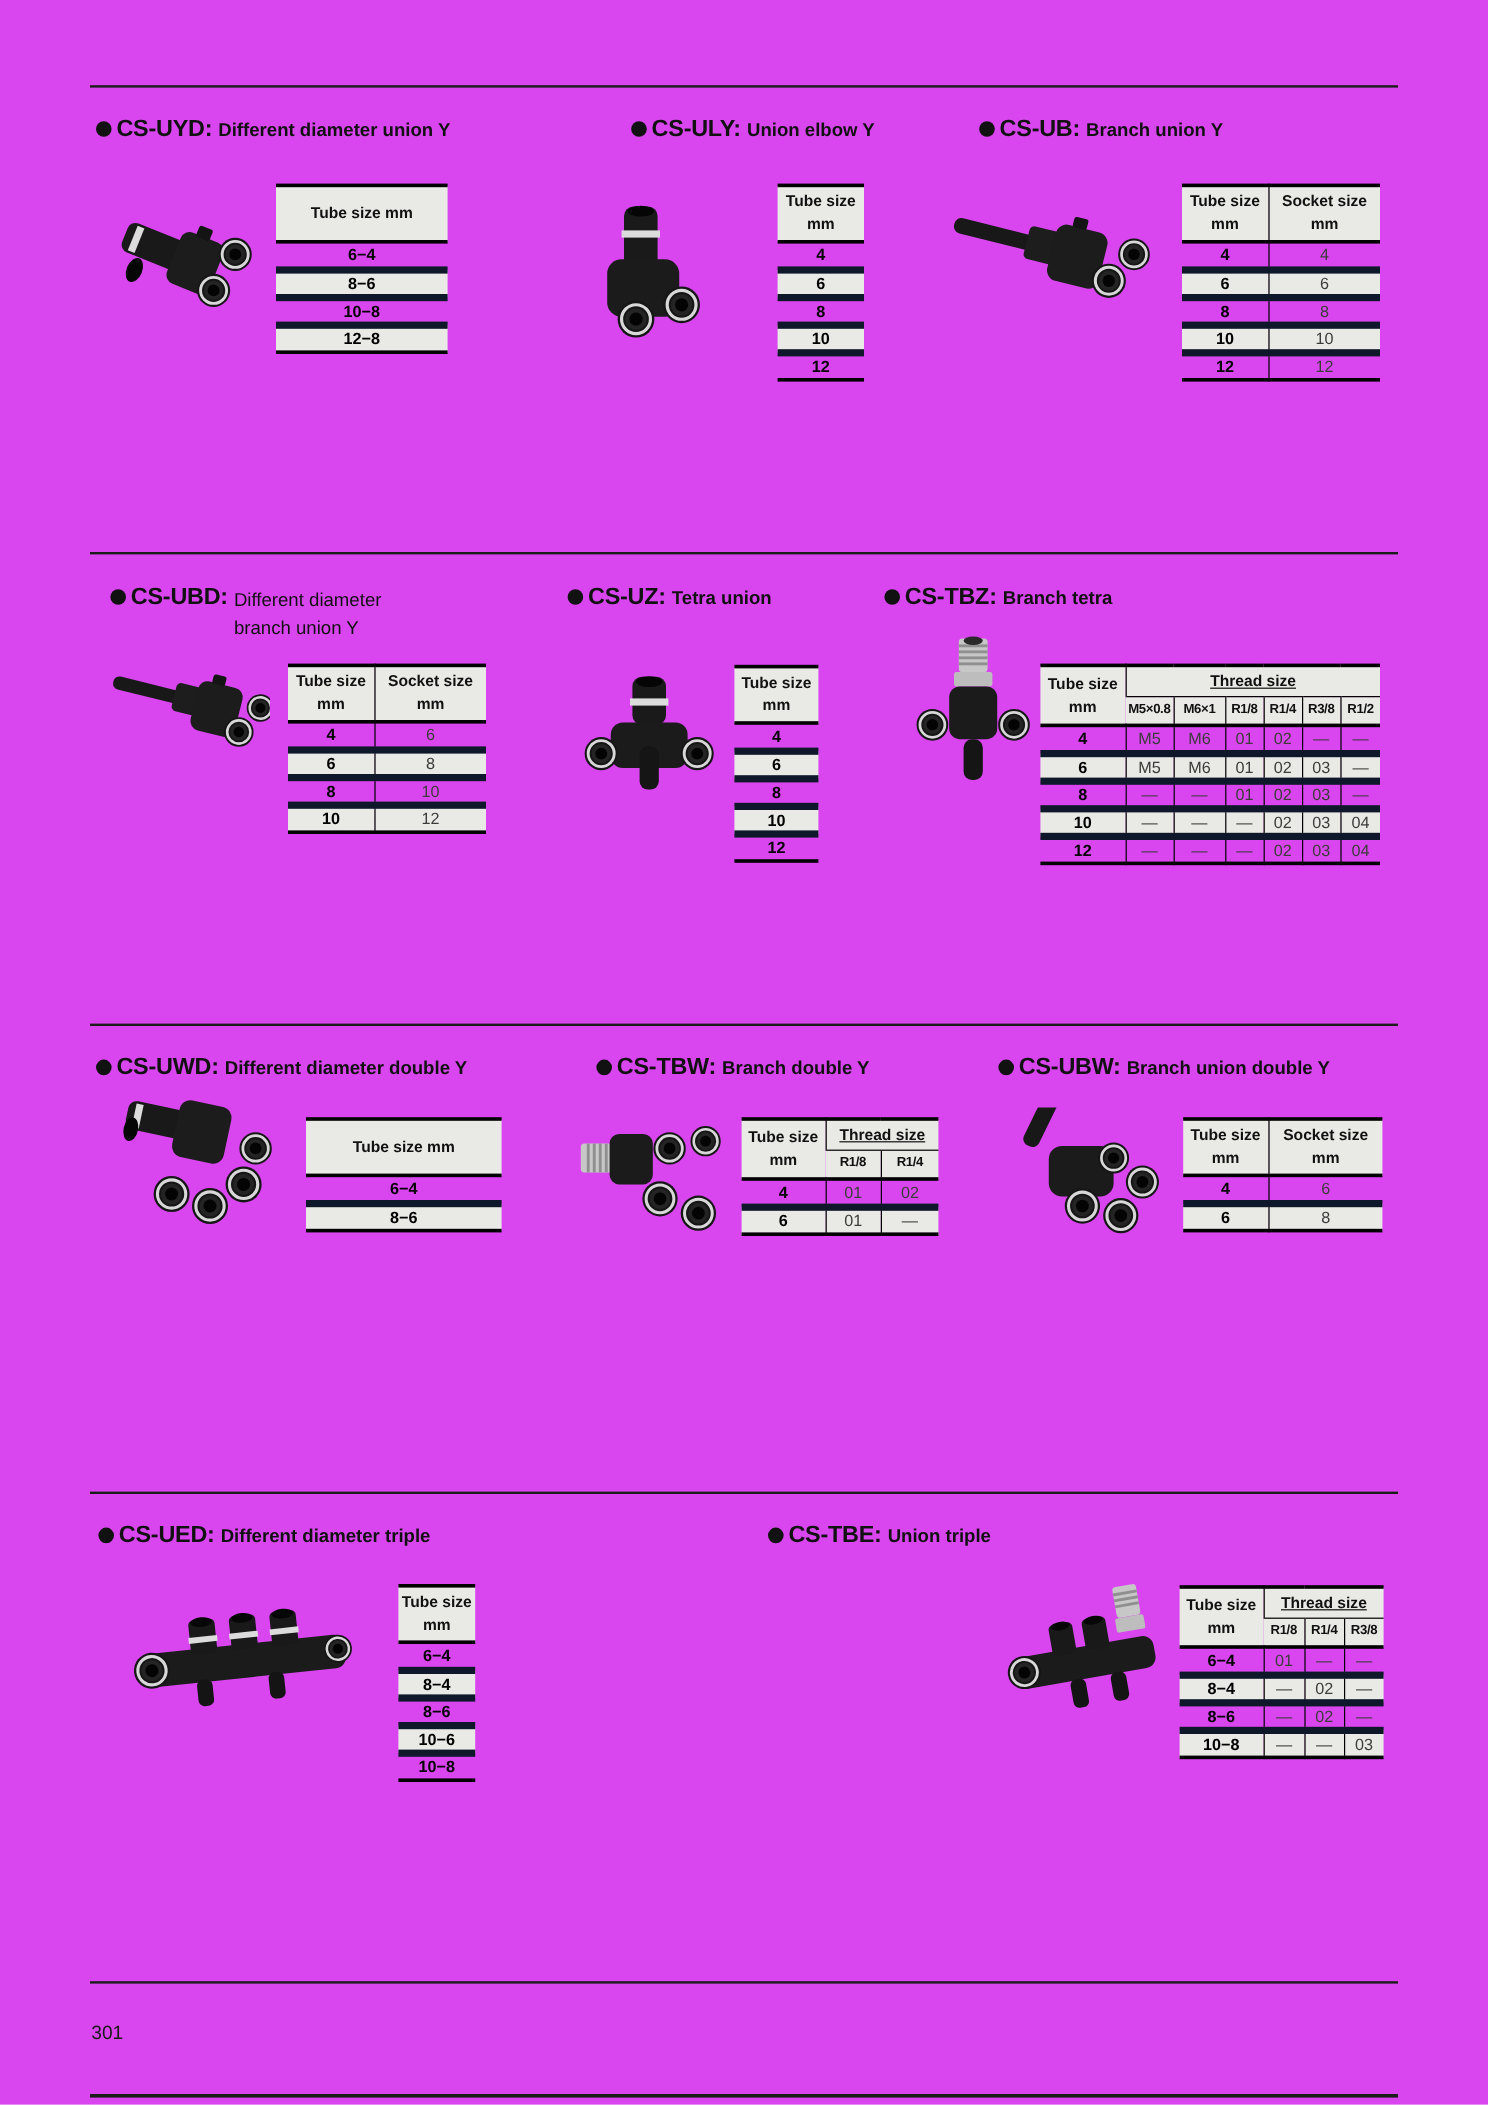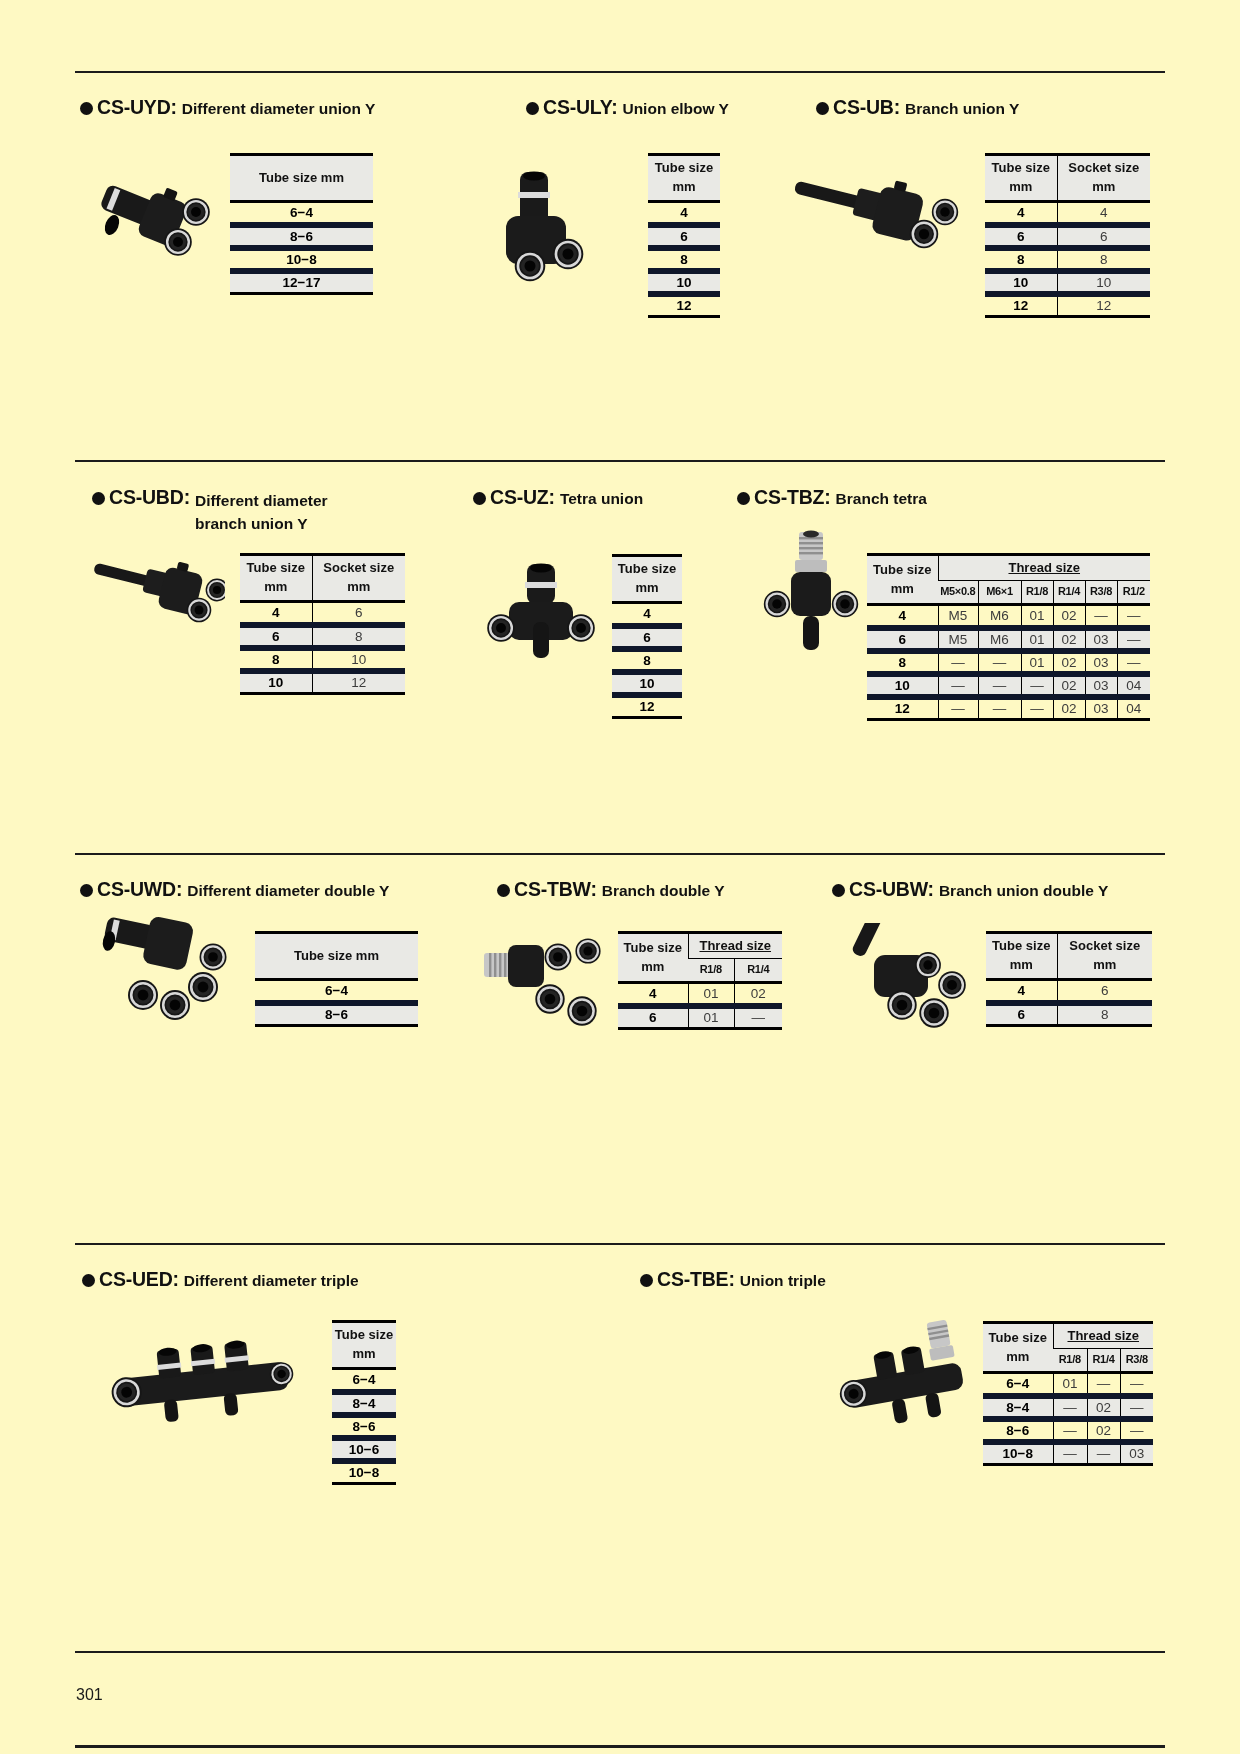--- a/index.html
+++ b/index.html
@@ -1,27 +1,27 @@
 <!DOCTYPE html>
 <html><head>
 <meta charset="utf-8">
 <style>
   * { margin:0; padding:0; box-sizing:border-box; }
   html,body { background:#ffffff; }
   body { width:1240px; height:1754px; position:relative; font-family:"Liberation Sans", sans-serif; color:#111; }
-  #page { position:absolute; left:0; top:0; width:1240px; height:1754px; background:#fef9c3; overflow:hidden; }
+  #page { position:absolute; left:0; top:0; width:1240px; height:1754px; background:#d946ef; overflow:hidden; }
 
   .rule { position:absolute; left:75px; width:1090px; height:2px; background:#1c1c1c; }
   .rule.thick { height:3px; }
 
   .sec-head { position:absolute; white-space:nowrap; }
   .dot { display:inline-block; width:13px; height:13px; border-radius:50%; background:#111; margin-right:4px; vertical-align:-1px; }
   .code { font-size:19.5px; font-weight:bold; letter-spacing:-0.2px; }
   .desc { font-size:15.5px; font-weight:bold; margin-left:5px; }
-  .desc2col { display:inline-block; vertical-align:top; font-size:15.5px; font-weight:bold; margin-left:5px; line-height:1.5; padding-top:3px; }
+  .desc2col { display:inline-block; vertical-align:top; font-size:15.5px; font-weight:normal; margin-left:5px; line-height:1.5; padding-top:3px; }
 
   .tbl { position:absolute; }
   table.spec { border-collapse:collapse; table-layout:fixed; border-top:3px solid #000; border-bottom:3px solid #000; }
   .spec th, .spec td { border-left:1.5px solid #000; padding:0 2px; text-align:center; vertical-align:middle; }
   .spec th:first-child, .spec td:first-child { border-left:none; }
   .spec thead { border-bottom:3px solid #000; }
   .spec thead th { background:#e9e9e5; font-size:13px; font-weight:bold; color:#111; line-height:1.45; }
   .spec thead th.h1 { height:47px; }
   .spec thead th.grp { height:26px;text-decoration:underline; }
   .spec thead tr.subrow th { border-top:1.5px solid #000; height:24px; font-size:11px; letter-spacing:-0.3px; }
@@ -112,21 +112,21 @@
           <tr>
             <td class="c1">6−4</td>
           </tr>
           <tr>
             <td class="c1">8−6</td>
           </tr>
           <tr>
             <td class="c1">10−8</td>
           </tr>
           <tr>
-            <td class="c1">12−17</td>
+            <td class="c1">12−8</td>
           </tr>
         </tbody>
       </table>
     </div>
   <div class="tbl" style="left:648px;top:153px">
       <table class="spec" style="width: 72px;">
         <colgroup>
           <col style="width: 72px;">
         </colgroup>
         <thead>

